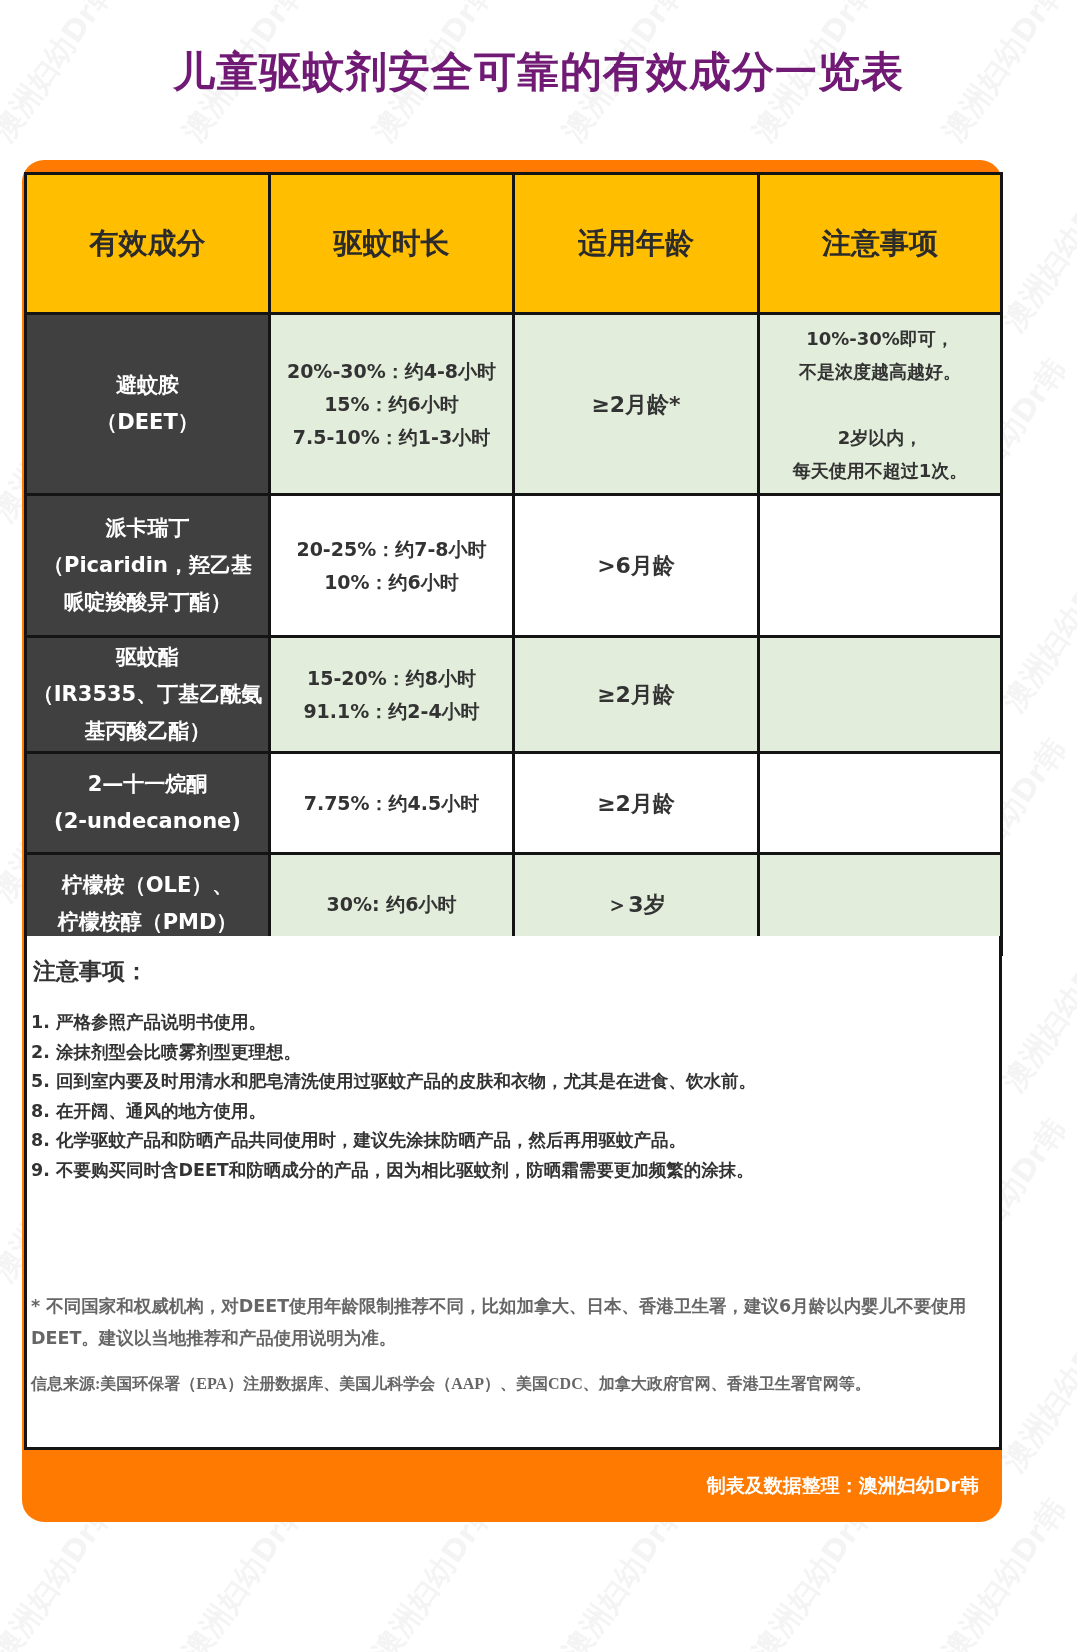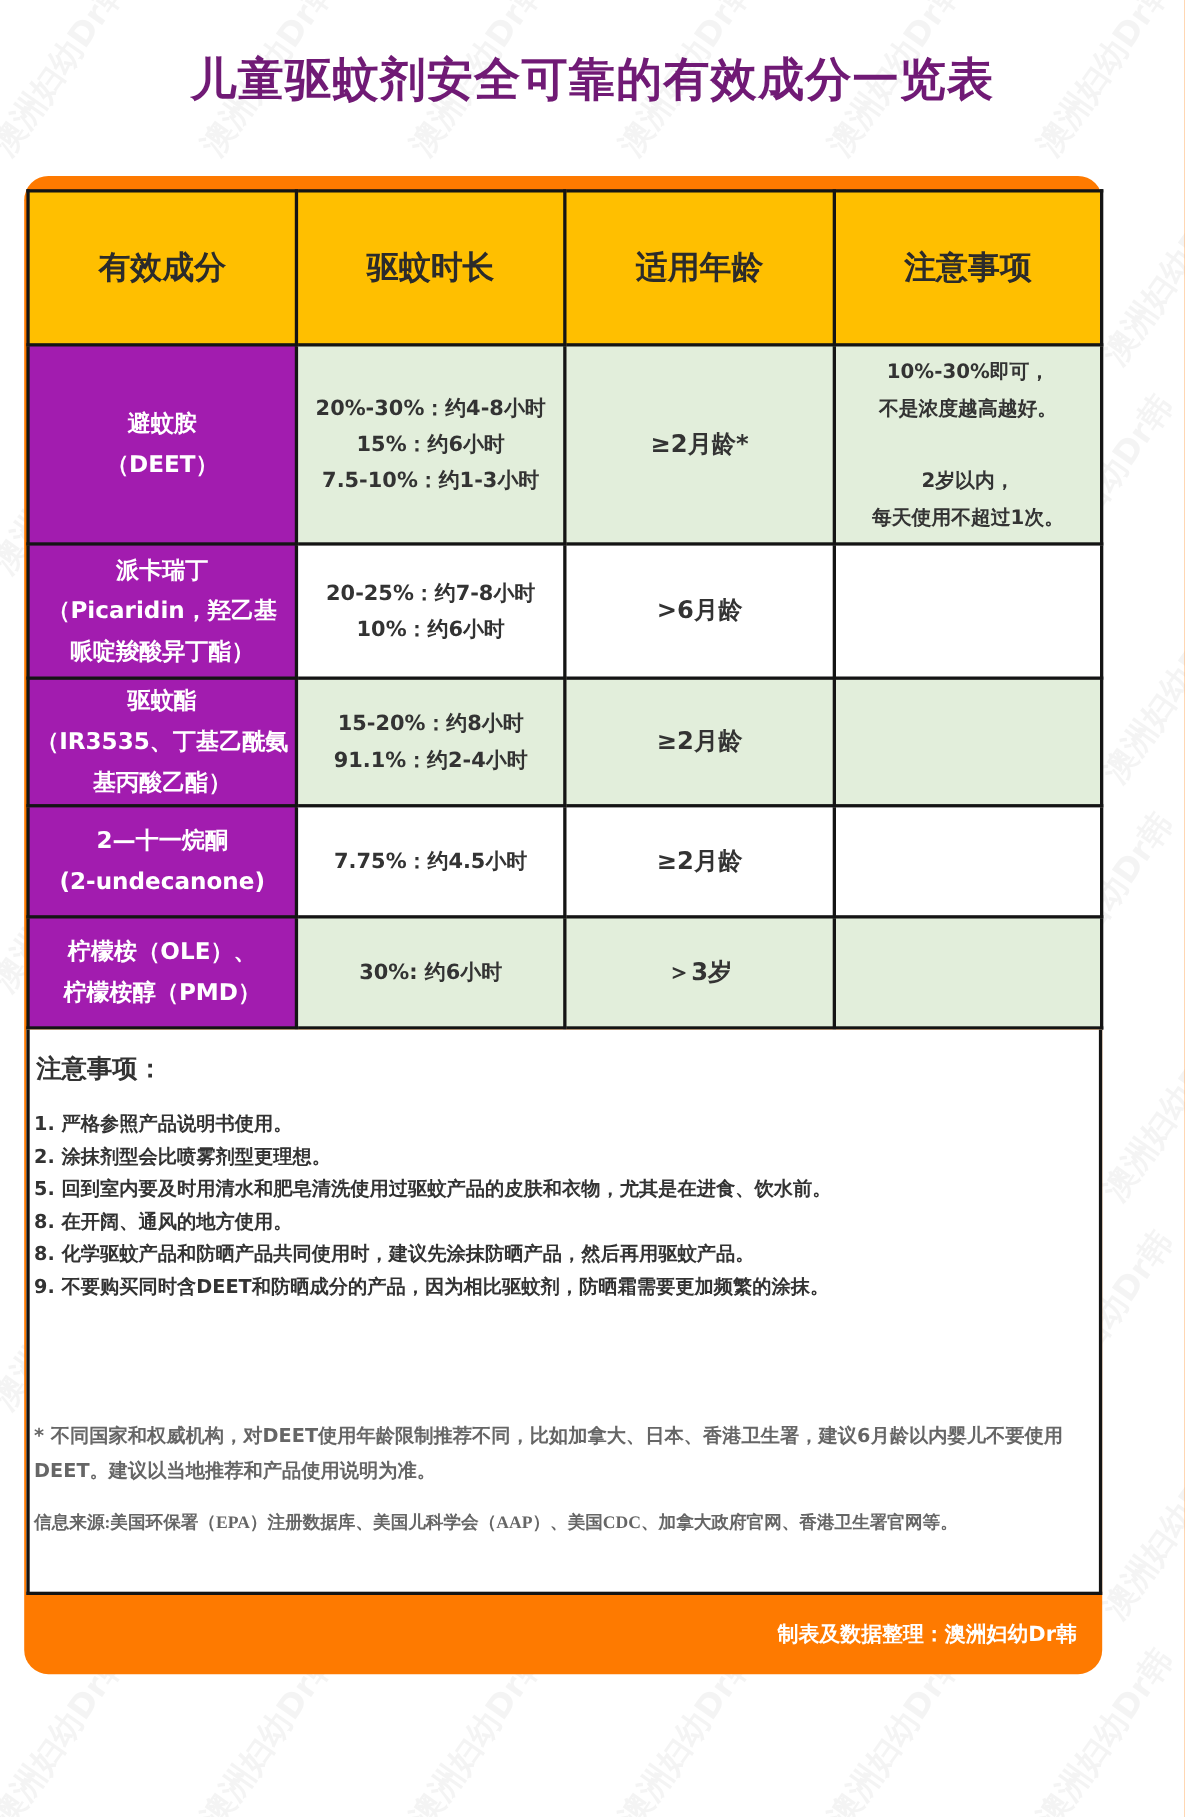--- a/index.html
+++ b/index.html
@@ -25,21 +25,21 @@
     border-collapse:collapse; table-layout:fixed;
   }
   .table td, .table th {
     border:3px solid #141414; text-align:center; vertical-align:middle; padding:0;
     color:#333333; font-weight:bold;
   }
   .table th {
     background:#ffbf00; height:137px; font-size:29px; color:#2b2b2b;
   }
   .table td.ing {
-    background:#a21caf; color:#ffffff; font-size:21px; line-height:37px;
+    background:#404040; color:#ffffff; font-size:21px; line-height:37px;
   }
   .table td.c { font-size:19px; line-height:33px; }
   .row-green td.c { background:#e2eedb; }
   .row-white td.c { background:#ffffff; }
   .table td.age { font-size:22px; }
   .line { display:block; }
   .notes-box {
     position:absolute; left:24px; top:936px; width:972px; height:511px;
     background:#ffffff; border:3px solid #141414; border-top:none;
   }
@@ -157,21 +157,21 @@
       </td>
       <td class="c age">≥2月龄*</td>
       <td class="c" style="font-size:18px">
         <span class="line">10%-30%即可，</span>
         <span class="line">不是浓度越高越好。</span>
         <span class="line" style="height:33px"></span>
         <span class="line">2岁以内，</span>
         <span class="line">每天使用不超过1次。</span>
       </td>
     </tr>
-    <tr class="row-white" style="height:122px">
+    <tr class="row-white" style="height:142px">
       <td class="ing">
         <span class="line">派卡瑞丁</span>
         <span class="line">（Picaridin，羟乙基</span>
         <span class="line">哌啶羧酸异丁酯）</span>
       </td>
       <td class="c">
         <span class="line">20-25%：约7-8小时</span>
         <span class="line">10%：约6小时</span>
       </td>
       <td class="c age">&gt;6月龄</td>

